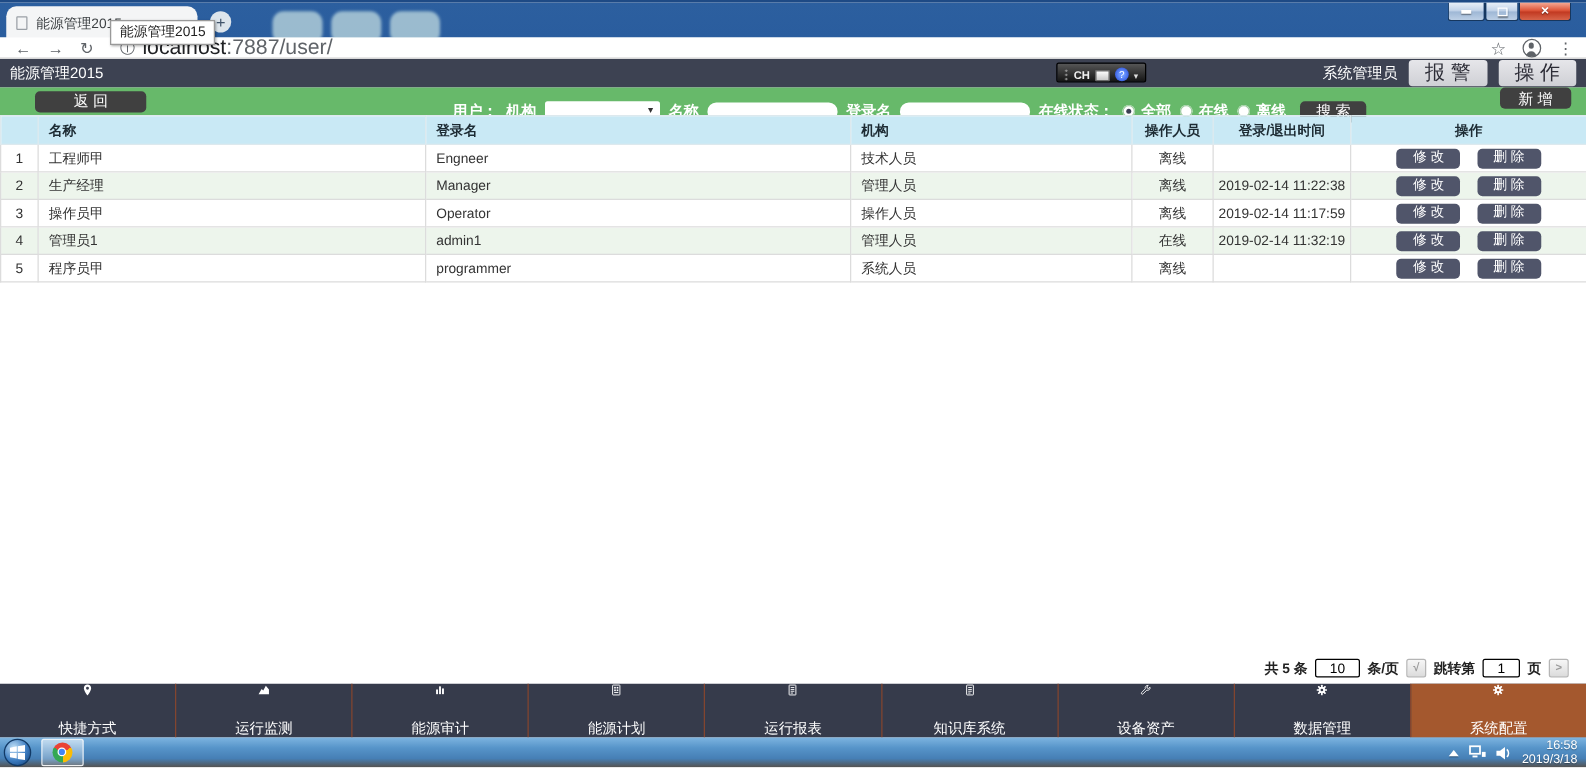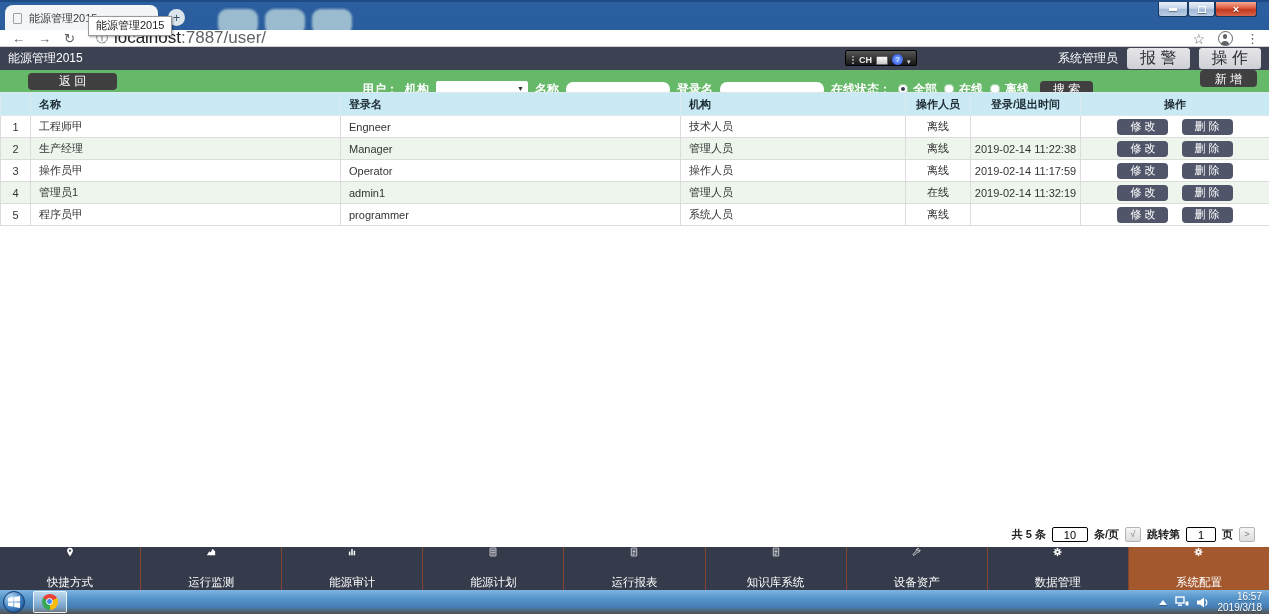--- a/index.html
+++ b/index.html
@@ -433,19 +433,19 @@
       <svg width="14" height="12" viewBox="0 0 14 12">
           <rect x="1" y="1" width="8" height="6" fill="none" stroke="#fff" stroke-width="1.4"></rect>
           <rect x="3" y="8.4" width="4" height="1.5" fill="#fff"></rect>
           <rect x="10.5" y="5.5" width="3" height="4" fill="#fff"></rect>
         </svg>
       <svg width="13" height="11" viewBox="0 0 13 11">
           <polygon points="0,3.5 3,3.5 7,0.5 7,10.5 3,7.5 0,7.5" fill="#fff"></polygon>
           <path d="M8.5 2.5 a4 4 0 0 1 0 6" stroke="#fff" stroke-width="1.2" fill="none"></path>
         </svg>
       <div class="clock">
-        <div>16:57</div>
+        <div>16:58</div>
         <div>2019/3/18</div>
       </div>
     </div>
   </div>
 
 </div>
 
 </body></html>

